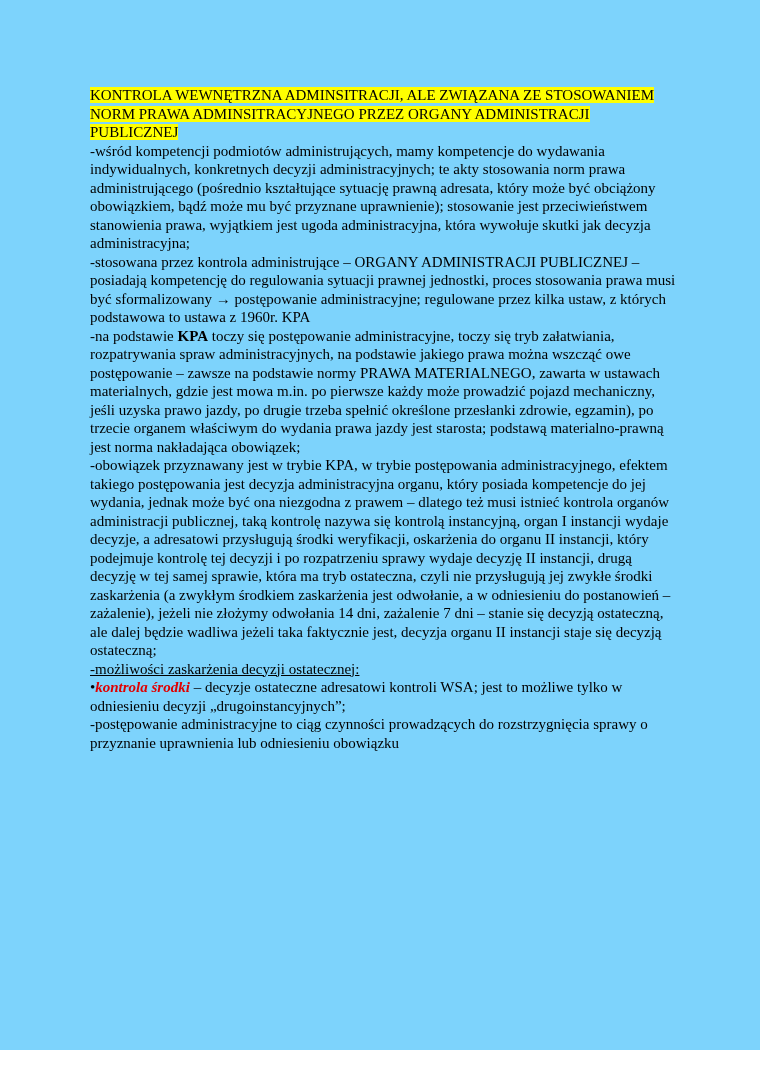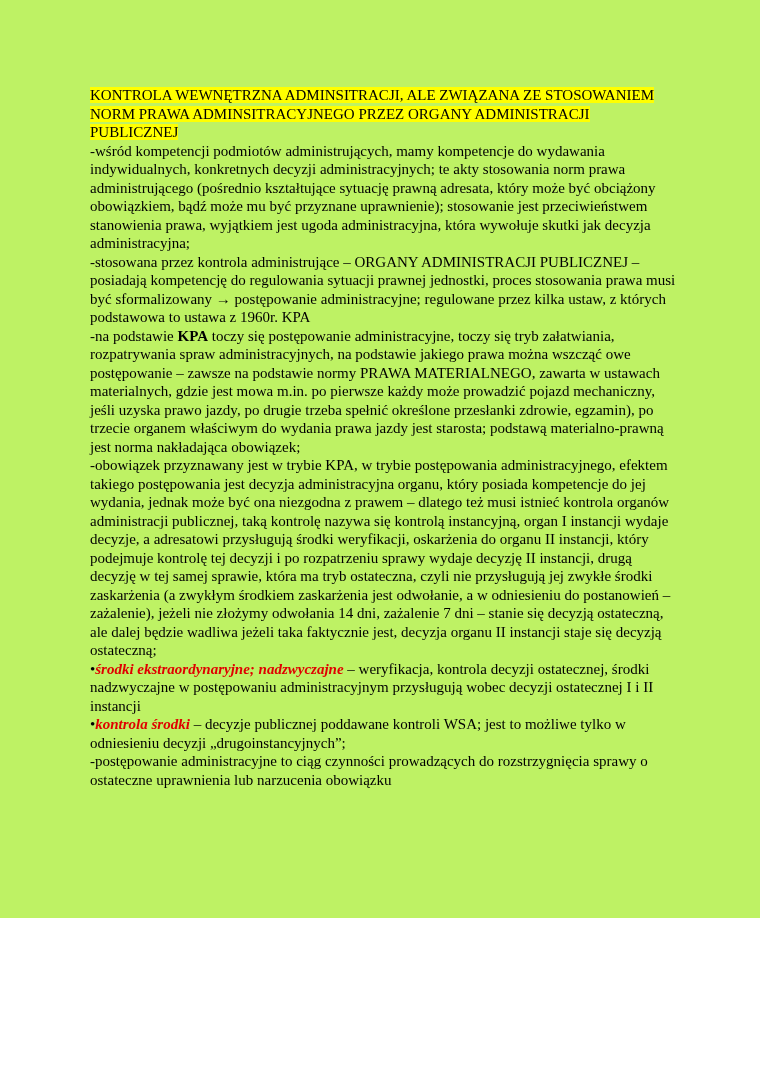--- a/index.html
+++ b/index.html
@@ -3,22 +3,22 @@
 <meta charset="utf-8">
 <style>
   html, body {
     margin: 0;
     padding: 0;
     background: #ffffff;
   }
   .page {
     position: relative;
     width: 760px;
-    height: 918px;
-    background: #bef264;
+    height: 1050px;
+    background: #7dd3fc;
     overflow: hidden;
     font-family: "Liberation Serif", serif;
     color: #000000;
     text-decoration: underline;
   }
   .content {
     position: absolute;
     left: 90px;
     top: 86px;
     width: 586px;
@@ -65,21 +65,21 @@
     <h1 class="title"><span class="hl">KONTROLA WEWNĘTRZNA ADMINSITRACJI, ALE ZWIĄZANA ZE STOSOWANIEM NORM PRAWA ADMINSITRACYJNEGO PRZEZ ORGANY ADMINISTRACJI PUBLICZNEJ</span></h1>
 
     <p><span>-wśród kompetencji podmiotów administrujących, mamy kompetencje do wydawania indywidualnych, konkretnych decyzji administracyjnych; te akty stosowania norm prawa administrującego (pośrednio kształtujące sytuację prawną adresata, który może być obciążony obowiązkiem, bądź może mu być przyznane uprawnienie); stosowanie jest przeciwieństwem stanowienia prawa, wyjątkiem jest ugoda administracyjna, która wywołuje skutki jak decyzja administracyjna;</span></p>
 
     <p><span>-stosowana przez kontrola administrujące – ORGANY ADMINISTRACJI PUBLICZNEJ – posiadają kompetencję do regulowania sytuacji prawnej jednostki, proces stosowania prawa musi być sformalizowany → postępowanie administracyjne; regulowane przez kilka ustaw, z których podstawowa to ustawa z 1960r. KPA</span></p>
 
     <p><span>-na podstawie </span><span class="bold">KPA</span><span> toczy się postępowanie administracyjne, toczy się tryb załatwiania, rozpatrywania spraw administracyjnych, na podstawie jakiego prawa można wszcząć owe postępowanie – zawsze na podstawie normy PRAWA MATERIALNEGO, zawarta w ustawach materialnych, gdzie jest mowa m.in. po pierwsze każdy może prowadzić pojazd mechaniczny, jeśli uzyska prawo jazdy, po drugie trzeba spełnić określone przesłanki zdrowie, egzamin), po trzecie organem właściwym do wydania prawa jazdy jest starosta; podstawą materialno-prawną jest norma nakładająca obowiązek;</span></p>
 
     <p><span>-obowiązek przyznawany jest w trybie KPA, w trybie postępowania administracyjnego, efektem takiego postępowania jest decyzja administracyjna organu, który posiada kompetencje do jej wydania, jednak może być ona niezgodna z prawem – dlatego też musi istnieć kontrola organów administracji publicznej, taką kontrolę nazywa się kontrolą instancyjną, organ I instancji wydaje decyzje, a adresatowi przysługują środki weryfikacji, oskarżenia do organu II instancji, który podejmuje kontrolę tej decyzji i po rozpatrzeniu sprawy wydaje decyzję II instancji, drugą decyzję w tej samej sprawie, która ma tryb ostateczna, czyli nie przysługują jej zwykłe środki zaskarżenia (a zwykłym środkiem zaskarżenia jest odwołanie, a w odniesieniu do postanowień – zażalenie), jeżeli nie złożymy odwołania 14 dni, zażalenie 7 dni – stanie się decyzją ostateczną, ale dalej będzie wadliwa jeżeli taka faktycznie jest, decyzja organu II instancji staje się decyzją ostateczną;</span></p>
 
+    <p class="heading"><span>-możliwości zaskarżenia decyzji ostatecznej:</span></p>
 
-    <p><span class="bullet">•</span><span class="red-lead">środki ekstraordynaryjne; nadzwyczajne</span><span> – weryfikacja, kontrola decyzji ostatecznej, środki nadzwyczajne w postępowaniu administracyjnym przysługują wobec decyzji ostatecznej I i II instancji</span></p>
 
-    <p><span class="bullet">•</span><span class="red-lead">kontrola środki</span><span> – decyzje publicznej poddawane kontroli WSA; jest to możliwe tylko w odniesieniu decyzji „drugoinstancyjnych”;</span></p>
+    <p><span class="bullet">•</span><span class="red-lead">kontrola środki</span><span> – decyzje ostateczne adresatowi kontroli WSA; jest to możliwe tylko w odniesieniu decyzji „drugoinstancyjnych”;</span></p>
 
-    <p><span>-postępowanie administracyjne to ciąg czynności prowadzących do rozstrzygnięcia sprawy o ostateczne uprawnienia lub narzucenia obowiązku</span></p>
+    <p><span>-postępowanie administracyjne to ciąg czynności prowadzących do rozstrzygnięcia sprawy o przyznanie uprawnienia lub odniesieniu obowiązku</span></p>
 
   </div>
 </div>
 
 </body></html>

